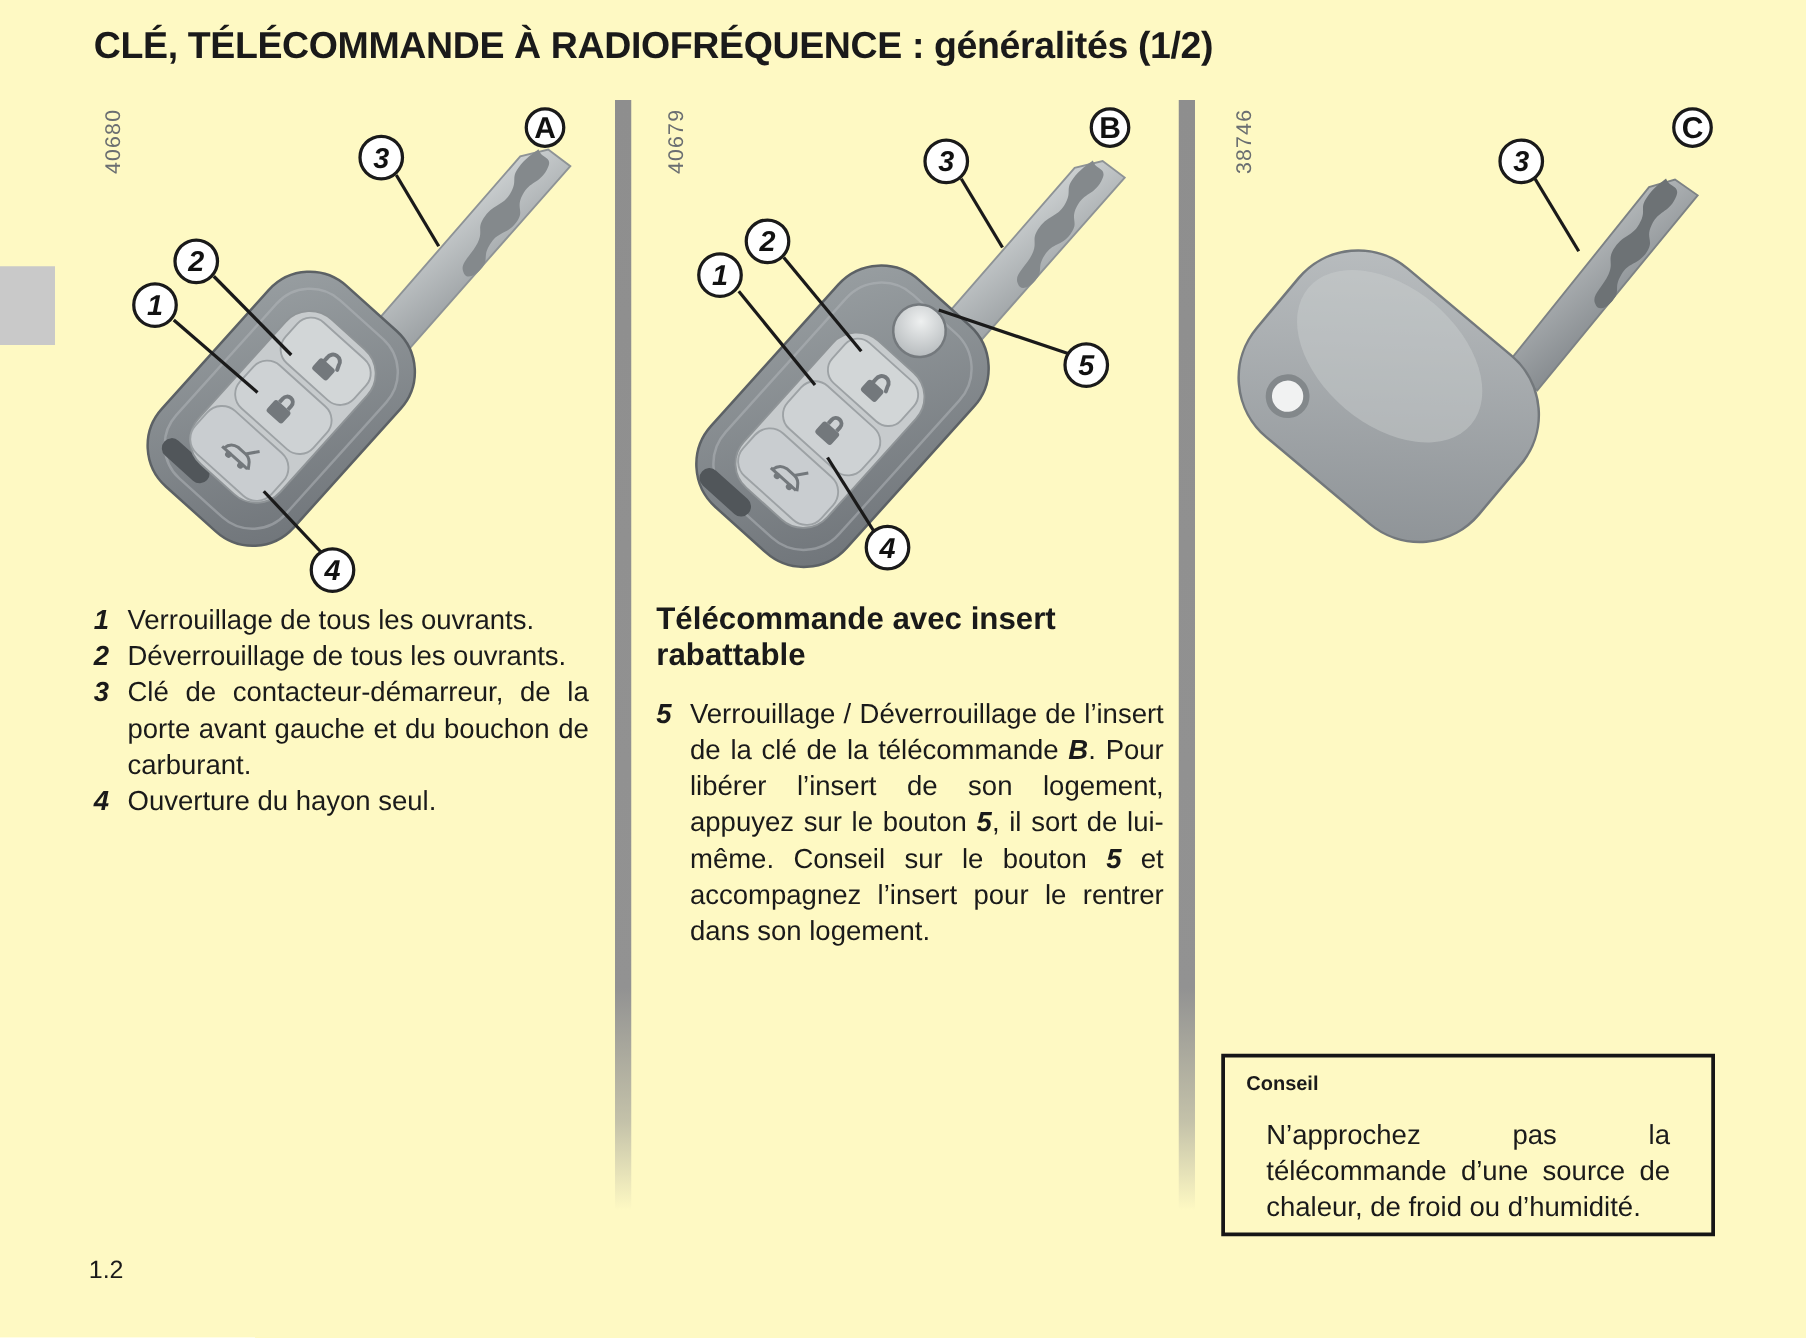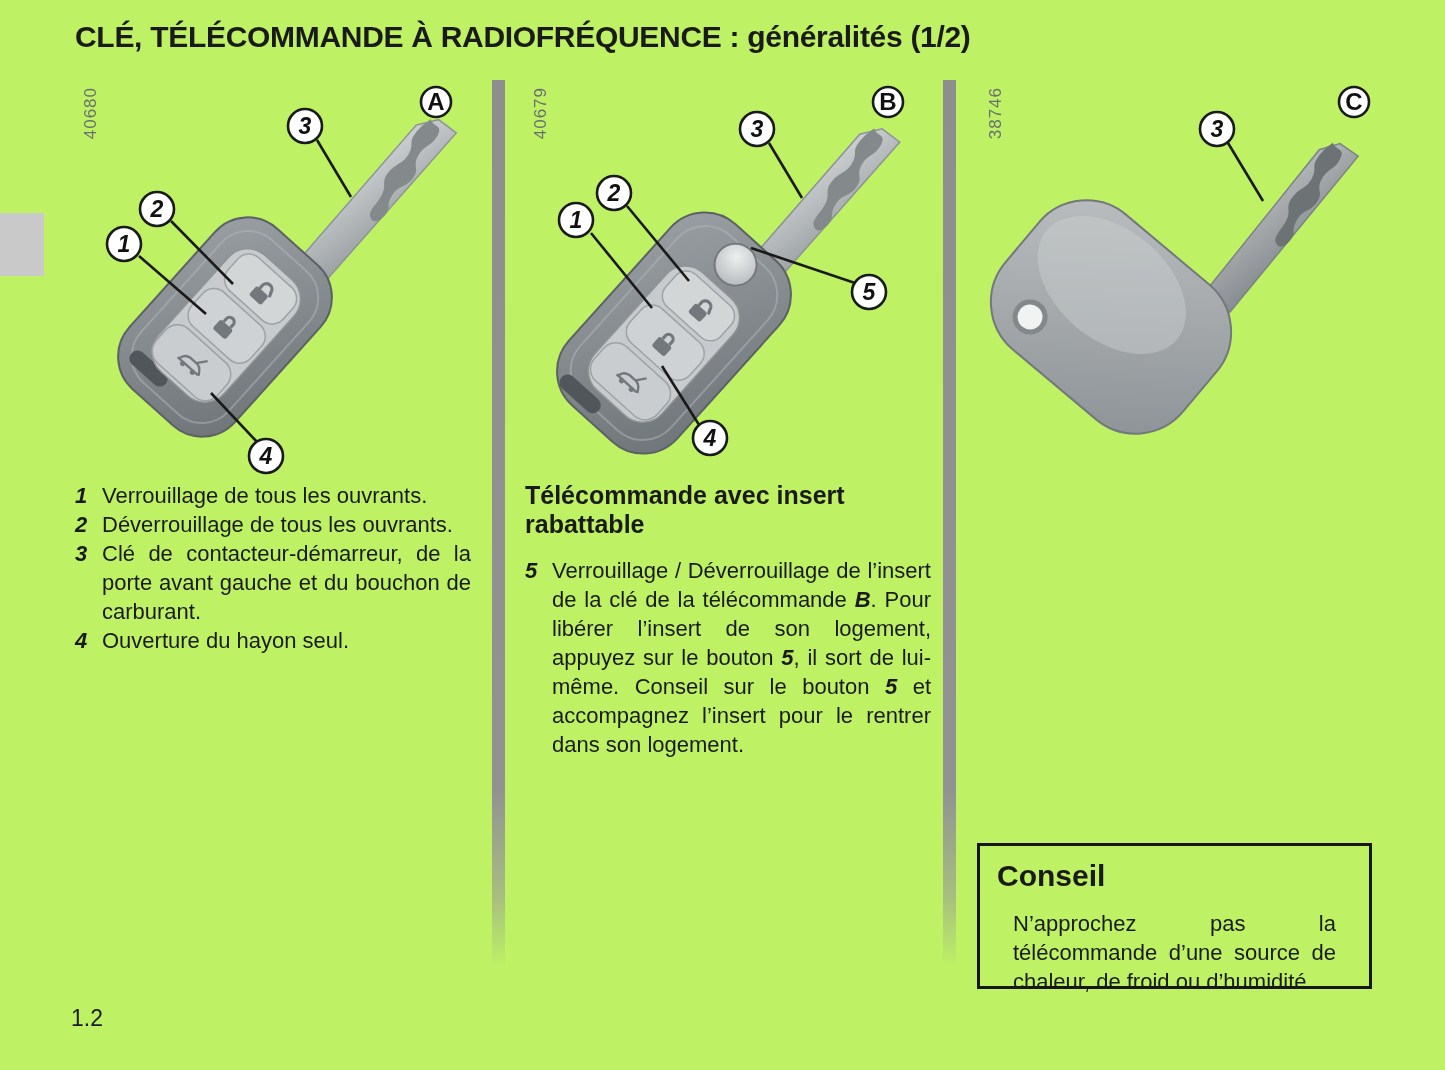--- a/index.html
+++ b/index.html
@@ -1,17 +1,17 @@
 <!DOCTYPE html>
 <html><head>
 <meta charset="utf-8">
 <style>
   html,body { margin:0; padding:0; background:#ffffff; }
   .page {
-    position:relative; width:1445px; height:1070px; background:#bef264;
+    position:relative; width:1445px; height:1070px; background:#fef9c3;
     font-family:"Liberation Sans", sans-serif; color:#1a1a1a; overflow:hidden;
   }
   .title {
     position:absolute; left:75px; top:20px; font-size:30px; font-weight:bold;
     letter-spacing:-0.3px; white-space:nowrap;
   }
   .chapter-tab { position:absolute; left:0; top:213px; width:44px; height:63px; background:#c9c9c9; }
   .figure { position:absolute; top:85px; width:400px; height:395px; }
   .fig-a { left:75px; } .fig-b { left:525px; } .fig-c { left:980px; }
   .figure svg { position:absolute; left:0; top:0; }
@@ -30,23 +30,23 @@
   h2 em { font-style:italic; }
   .items { font-size:22px; line-height:29px; }
   .item { display:grid; grid-template-columns:27px 1fr; }
   .item .num { font-weight:bold; font-style:italic; }
   .item .txt { text-align:justify; }
   .bi { font-weight:bold; font-style:italic; }
   .conseil {
     position:absolute; left:977px; top:843px; width:395px; height:146px;
     border:3px solid #161616; box-sizing:border-box; padding:13px 17px 0 17px;
   }
-  .conseil h3 { margin:0 0 9px 0; font-size:30px; font-weight:bold; }
+  .conseil h3 { margin:0 0 9px 0; font-size:16px; font-weight:bold; }
   .conseil p { margin:16px; font-size:22px; line-height:29px; text-align:justify; }
-  .pagenum { position:absolute; left:71px; top:1005px; font-size:23px; }
+  .pagenum { position:absolute; left:71px; top:1005px; font-size:20px; }
   .co-line { stroke:#1a1a1a; stroke-width:2.6; }
   .co-circle { fill:#ffffff; stroke:#1a1a1a; stroke-width:2.6; }
   .co-num { font-family:"Liberation Sans",sans-serif; font-size:23px; font-weight:bold; font-style:italic; fill:#111; text-anchor:middle; }
   .co-letter { font-family:"Liberation Sans",sans-serif; font-size:24px; font-weight:bold; fill:#111; text-anchor:middle; }
 </style>
 </head>
 <body>
 
 <div class="page">
 

